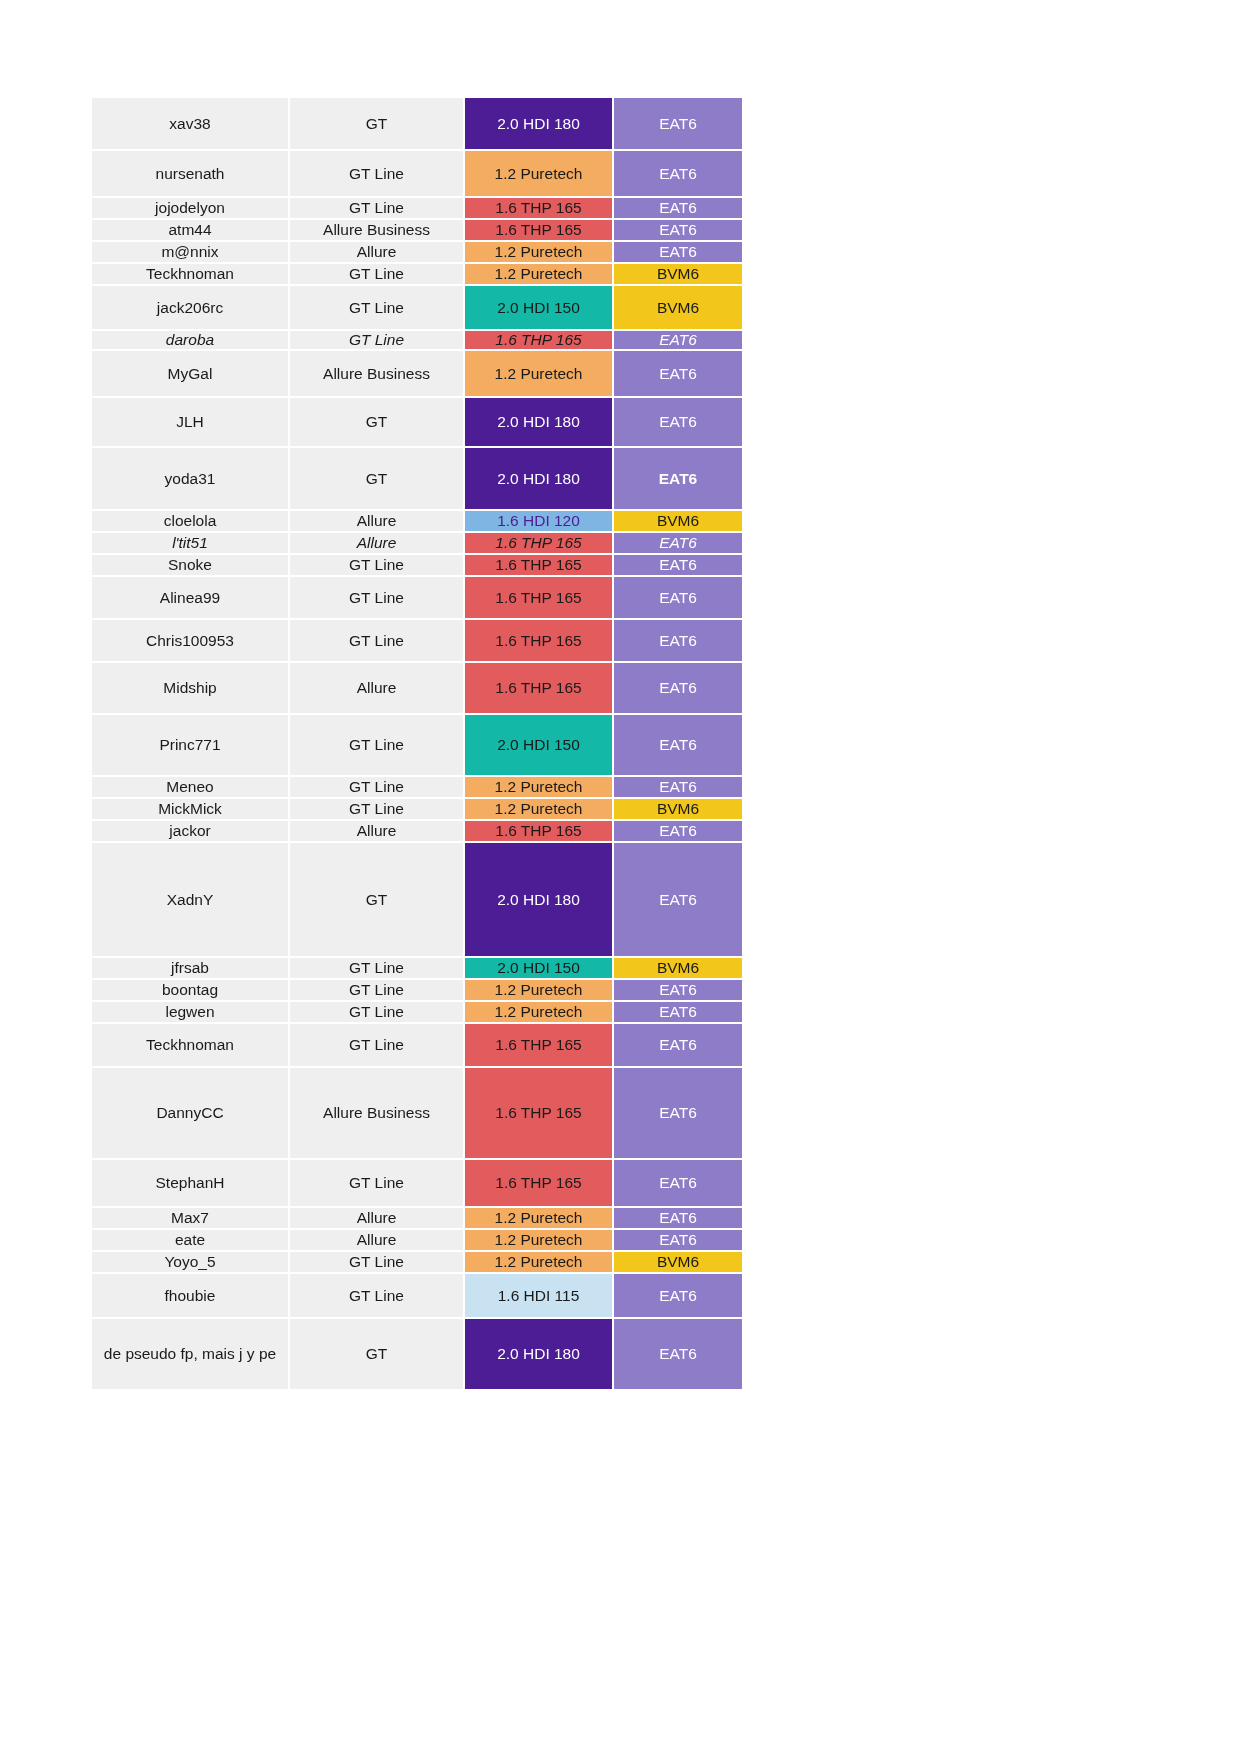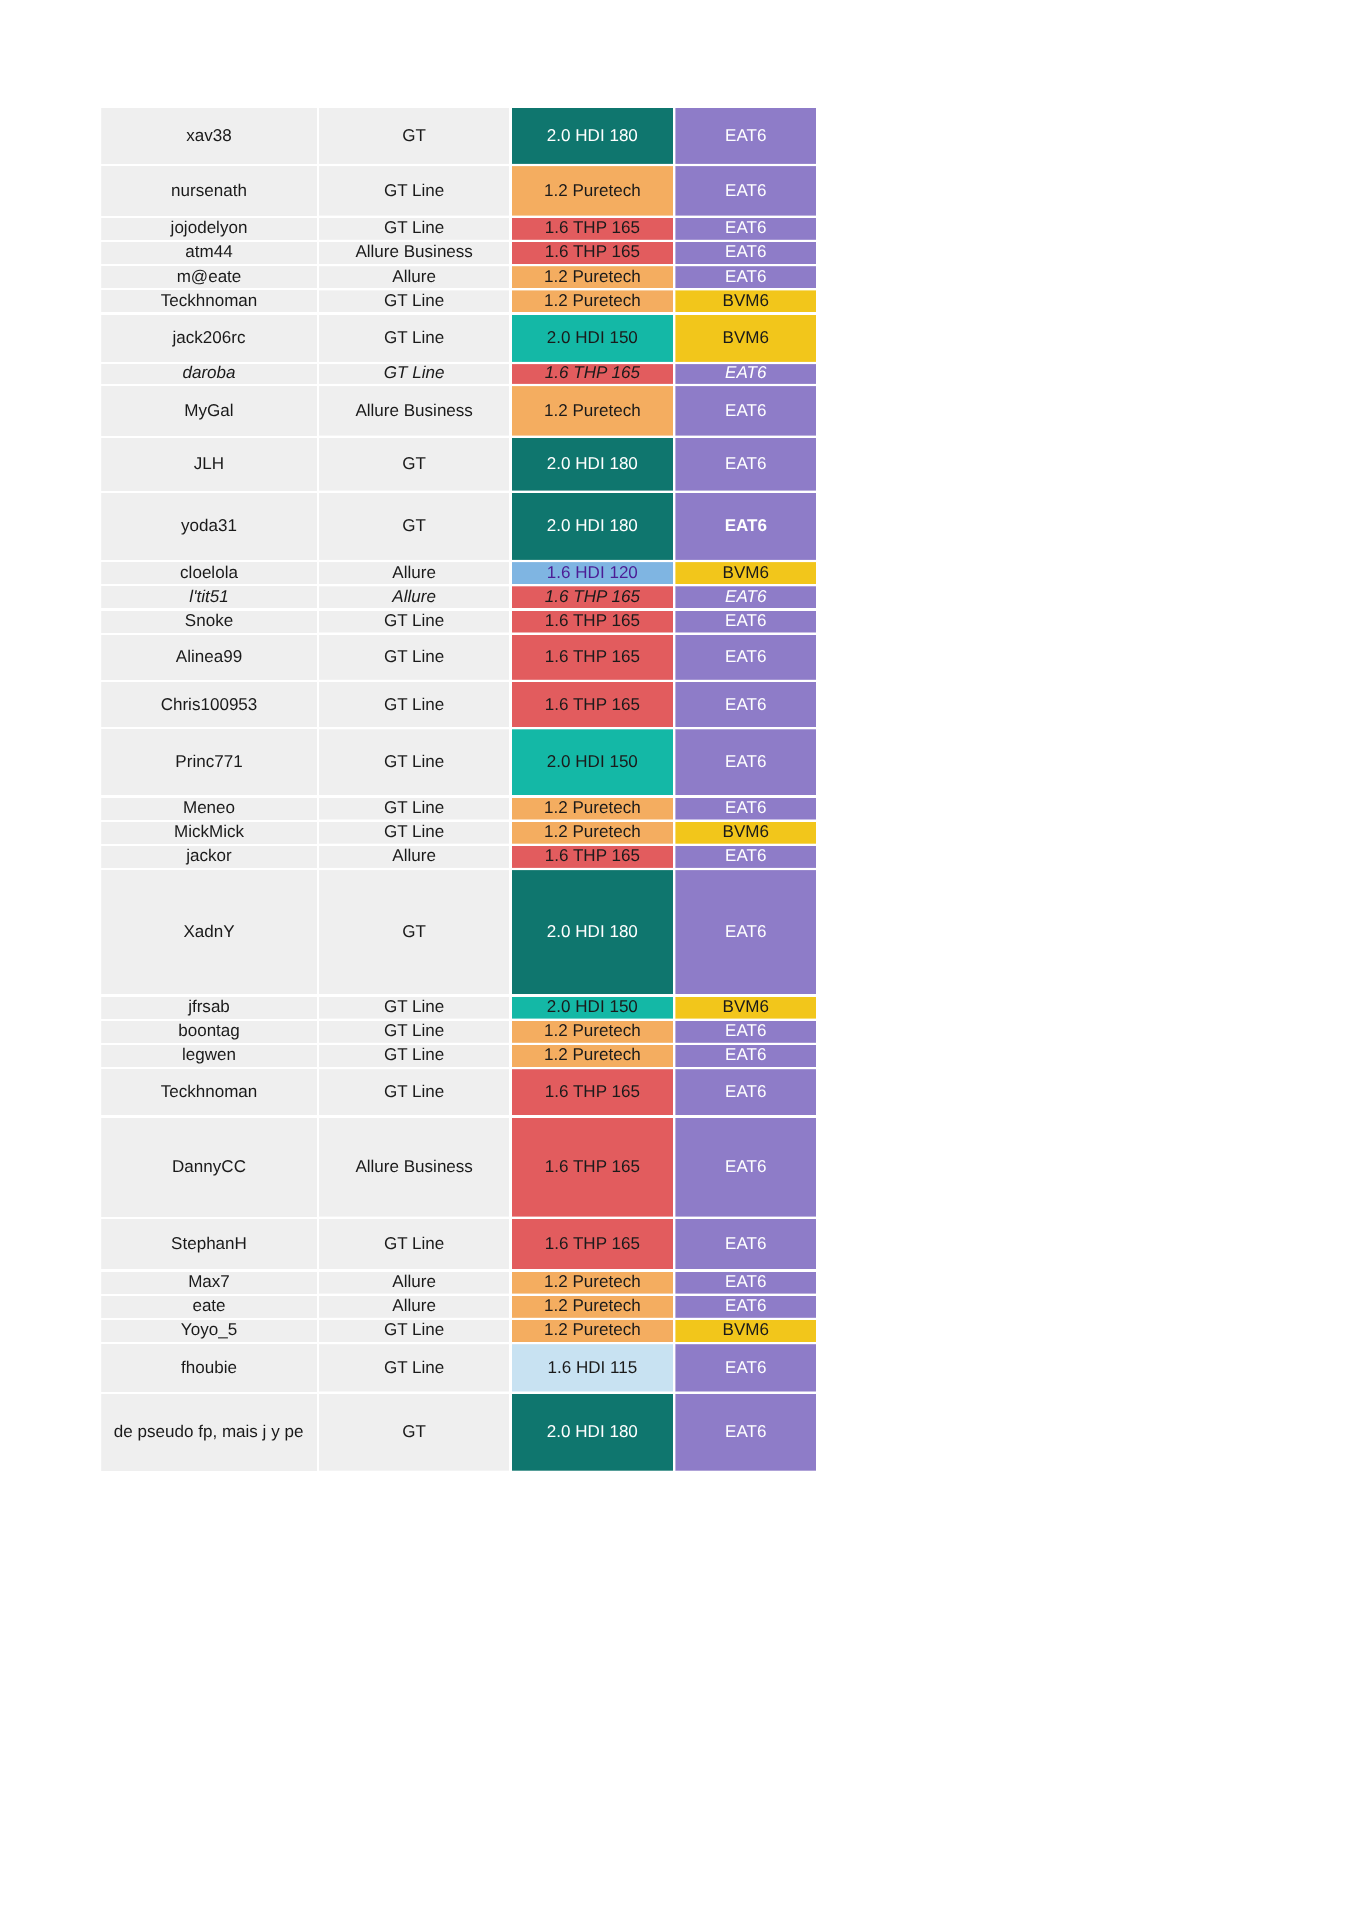--- a/index.html
+++ b/index.html
@@ -43,21 +43,21 @@
 
   
   col.c-name  { width: 197px; }
   col.c-trim  { width: 175px; }
   col.c-eng   { width: 149px; }
   col.c-gbx   { width: 130px; }
 
   
   .f-gray   { background: #efefef; color: #1a1a1a; }
 
-  .f-hdi180 { background: #0f766e; color: #ffffff; }
+  .f-hdi180 { background: #4c1d95; color: #ffffff; }
   .f-hdi150 { background: #14b8a6; color: #1a1a1a; }
   .f-hdi120 { background: #7fb5e2; color: #4c1d95; }
   .f-hdi115 { background: #c8e2f2; color: #1a1a1a; }
   .f-pure   { background: #f4ad60; color: #1a1a1a; }
   .f-thp    { background: #e25c5e; color: #1a1a1a; }
 
   .f-eat6   { background: #8e7cc8; color: #ffffff; }
   .f-bvm6   { background: #f2c61b; color: #1a1a1a; margin-left: 31px; }
 
   .bold { font-weight: bold; }
@@ -111,21 +111,21 @@
           <td class="f-thp">1.6 THP 165</td>
           <td class="f-eat6">EAT6</td>
         </tr>
         <tr style="height: 22px;">
           <td class="f-gray name-cell">atm44</td>
           <td class="f-gray">Allure Business</td>
           <td class="f-thp">1.6 THP 165</td>
           <td class="f-eat6">EAT6</td>
         </tr>
         <tr style="height: 22px;">
-          <td class="f-gray name-cell">m@eate</td>
+          <td class="f-gray name-cell">m@nnix</td>
           <td class="f-gray">Allure</td>
           <td class="f-pure">1.2 Puretech</td>
           <td class="f-eat6">EAT6</td>
         </tr>
         <tr style="height: 22px;">
           <td class="f-gray name-cell">Teckhnoman</td>
           <td class="f-gray">GT Line</td>
           <td class="f-pure">1.2 Puretech</td>
           <td class="f-bvm6">BVM6</td>
         </tr>
@@ -182,20 +182,26 @@
           <td class="f-gray">GT Line</td>
           <td class="f-thp">1.6 THP 165</td>
           <td class="f-eat6">EAT6</td>
         </tr>
         <tr style="height: 43px;">
           <td class="f-gray name-cell">Chris100953</td>
           <td class="f-gray">GT Line</td>
           <td class="f-thp">1.6 THP 165</td>
           <td class="f-eat6">EAT6</td>
         </tr>
+        <tr style="height: 52px;">
+          <td class="f-gray name-cell">Midship</td>
+          <td class="f-gray">Allure</td>
+          <td class="f-thp">1.6 THP 165</td>
+          <td class="f-eat6">EAT6</td>
+        </tr>
         <tr style="height: 62px;">
           <td class="f-gray name-cell">Princ771</td>
           <td class="f-gray">GT Line</td>
           <td class="f-hdi150">2.0 HDI 150</td>
           <td class="f-eat6">EAT6</td>
         </tr>
         <tr style="height: 22px; margin-left: 11px;">
           <td class="f-gray name-cell">Meneo</td>
           <td class="f-gray">GT Line</td>
           <td class="f-pure">1.2 Puretech</td>

